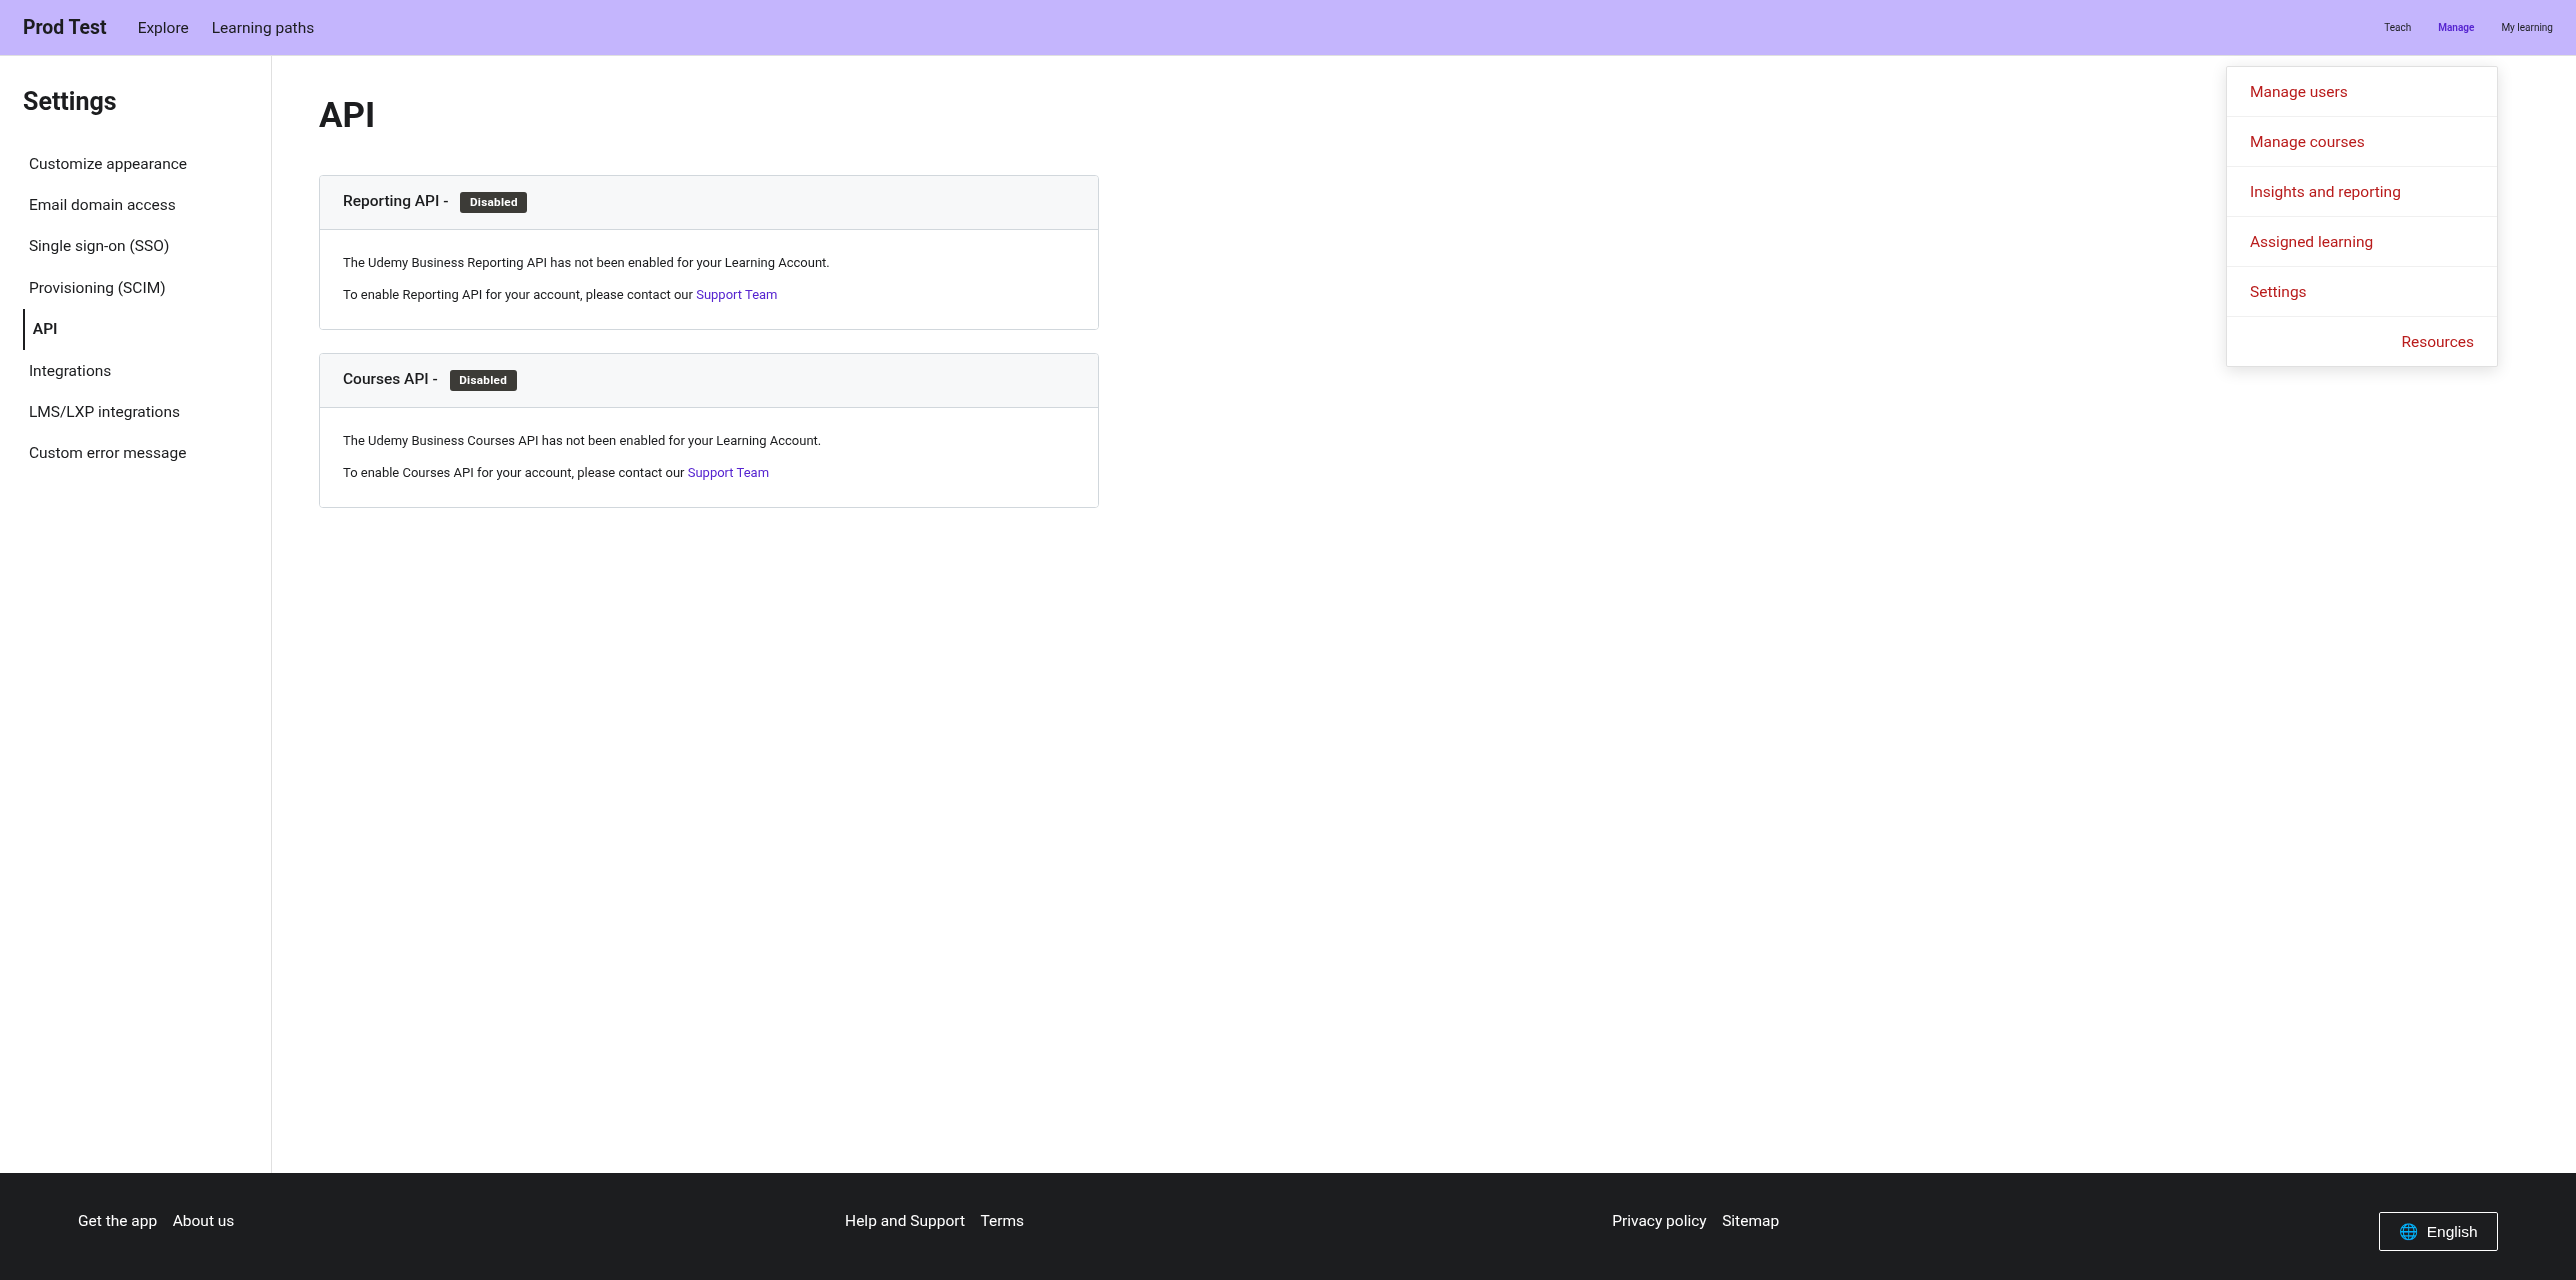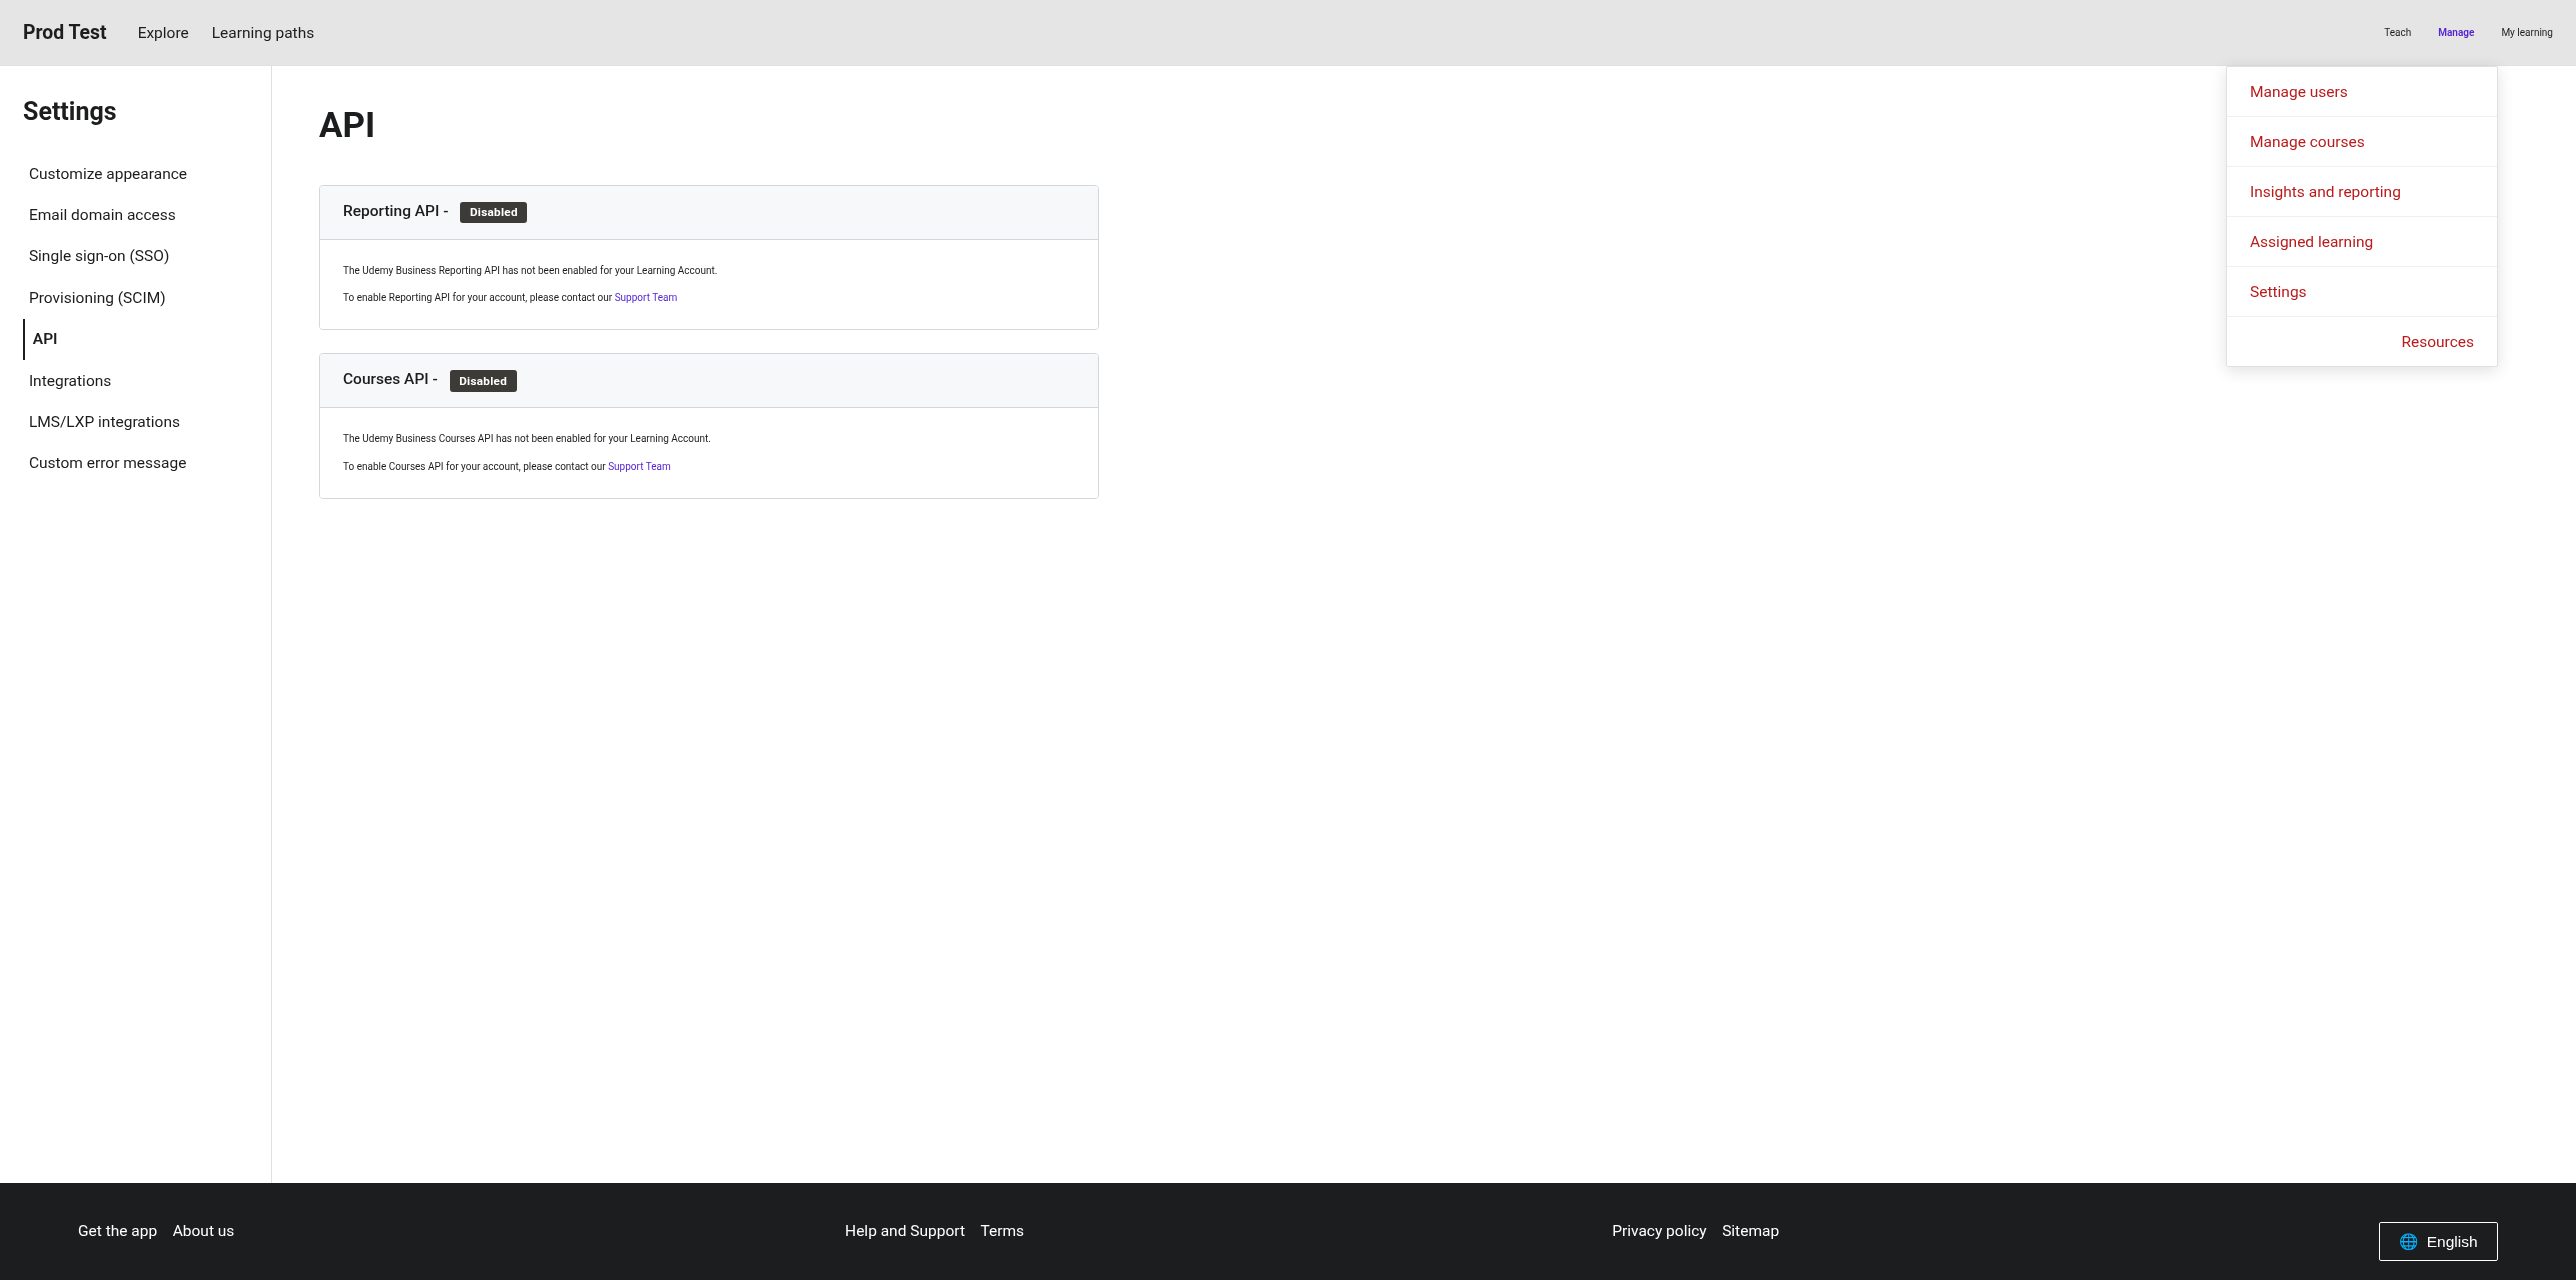--- a/index.html
+++ b/index.html
@@ -2,24 +2,24 @@
 <html><head>
   <meta charset="utf-8">
   <style>
     * { box-sizing: border-box; margin: 0; padding: 0; }
     body { font-family: -apple-system, BlinkMacSystemFont, 'Segoe UI', Roboto, sans-serif; font-size: 15.5px; color: #1c1d1f; background: #fff; }
 
     
     .header {
       display: flex;
       align-items: center;
-      height: 66px;
+      height: 56px;
       padding: 0 23px;
       border-bottom: 1px solid #e0e0e0;
-      background: #e5e5e5;
+      background: #c4b5fd;
       position: relative;
       z-index: 100;
     }
     .header-logo {
       font-weight: 700;
       font-size: 19.4px;
       margin-right: 31px;
       white-space: nowrap;
       cursor: pointer;
     }
@@ -165,21 +165,21 @@
       font-weight: 700;
       padding: 3.9px 9.7px;
       border-radius: 2.9px;
       letter-spacing: 0.3px;
     }
     .api-card-body {
       padding: 23px;
       background: #fff;
     }
     .api-card-body p {
-      font-size: 10px;
+      font-size: 13px;
       line-height: 1.6;
       color: #1c1d1f;
       margin-bottom: 11.7px;
     }
     .api-card-body p:last-child { margin-bottom: 0; }
     .link-purple {
       color: #5624d0;
       text-decoration: none;
       cursor: pointer;
     }

